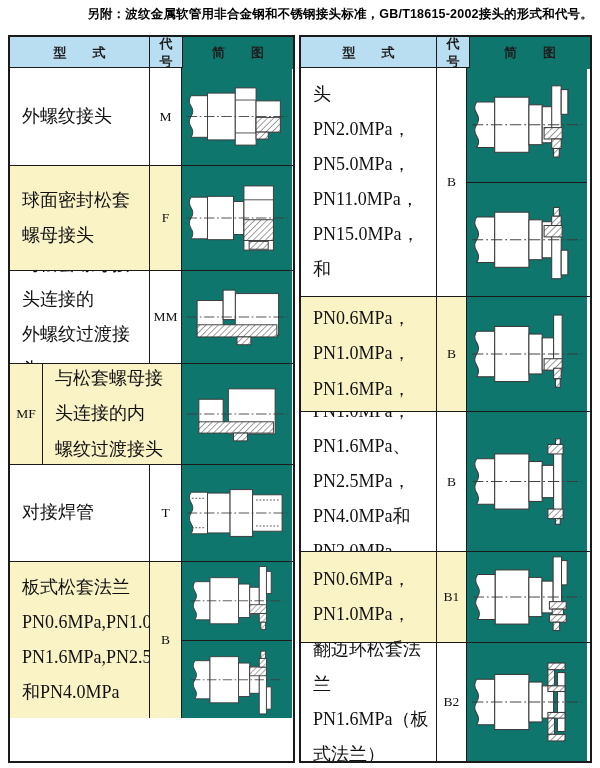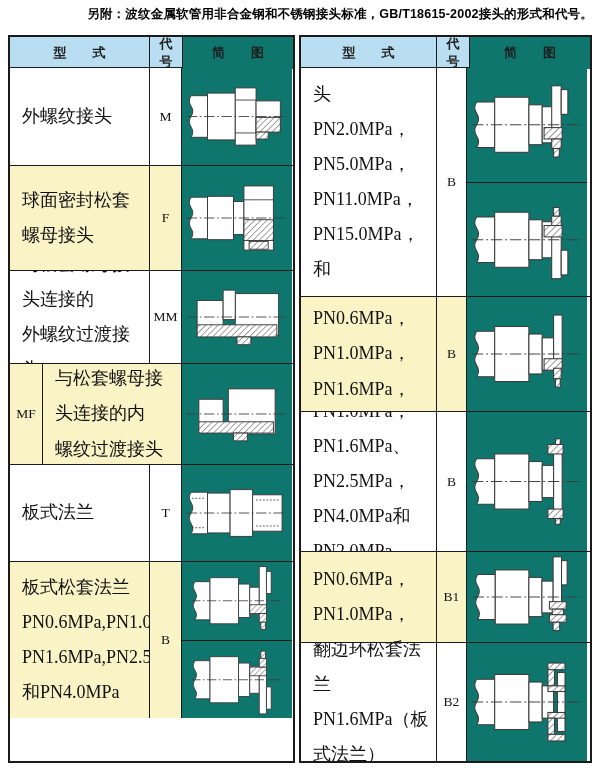--- a/index.html
+++ b/index.html
@@ -140,21 +140,21 @@
               <rect x="50" y="16" width="54" height="52" fill="#fff" stroke="#3a3a3a" stroke-width="1.1"></rect>
               <rect x="16" y="54" width="86" height="13" fill="url(#hx)" stroke="#3a3a3a" stroke-width="1.1"></rect>
               <rect x="56" y="67" width="16" height="9" fill="url(#hx)" stroke="#3a3a3a" stroke-width="1.1"></rect>
               <line x1="2" y1="45" x2="118" y2="45" stroke="#3a3a3a" stroke-width="1" stroke-dasharray="12 3 2 3"></line>
             </svg>
           </div>
         </div>
     </div>
 
     <div class="row" style="height:97px">
-      <div class="cell type"><span>板式法兰</span></div>
+      <div class="cell type"><span>对接焊管</span></div>
       <div class="cell code">
           <span>T</span>
         </div>
       <div class="cell diag">
           <div class="dwg">
             <svg viewBox="0 0 120 90" preserveAspectRatio="xMidYMid meet">
               <path d="M26,21 L7,21 q-4,6 0,12 q4,6 0,12 q-4,6 0,12 q4,6 0,12 L26,69 Z" fill="#fff" stroke="#3a3a3a" stroke-width="1.1"></path>
               <rect x="26" y="22" width="26" height="46" fill="#fff" stroke="#3a3a3a" stroke-width="1.1"></rect>
               <line x1="8" y1="28" x2="24" y2="28" stroke="#3a3a3a" stroke-width="1" stroke-dasharray="2 2"></line>
               <line x1="8" y1="62" x2="24" y2="62" stroke="#3a3a3a" stroke-width="1" stroke-dasharray="2 2"></line>

